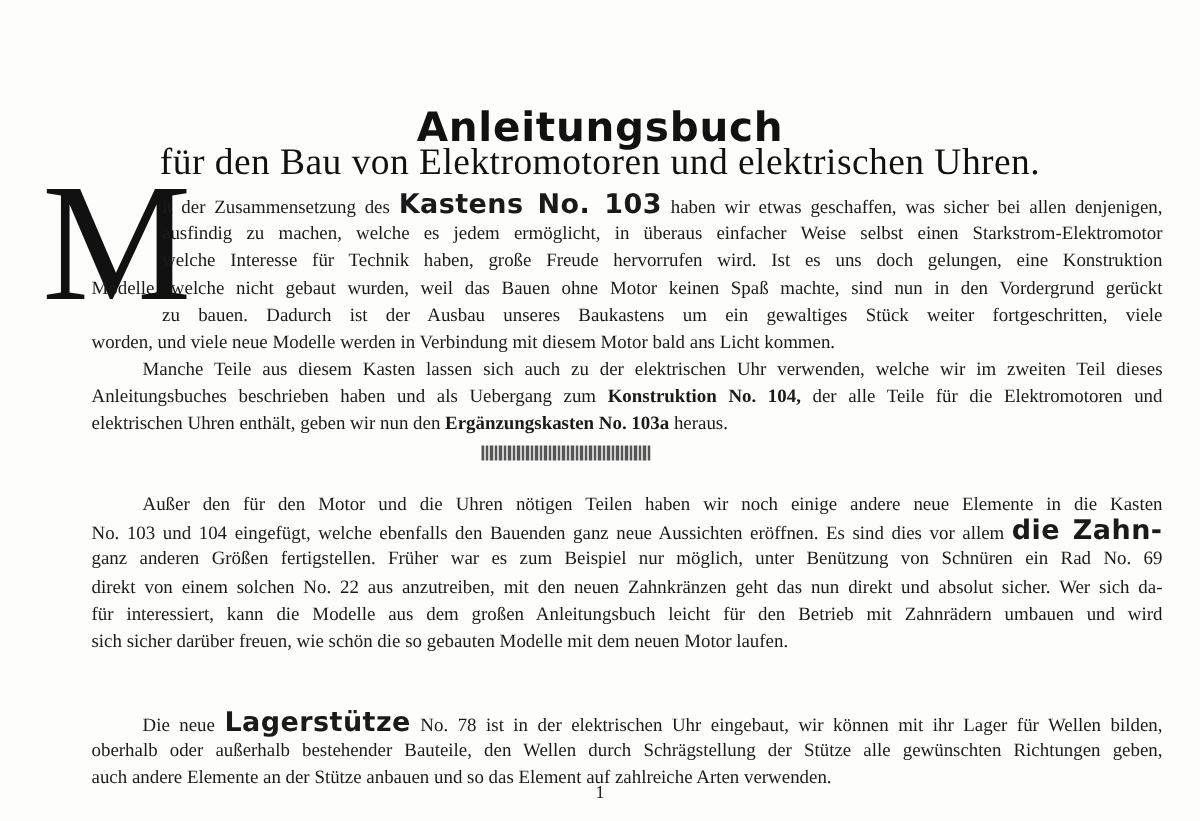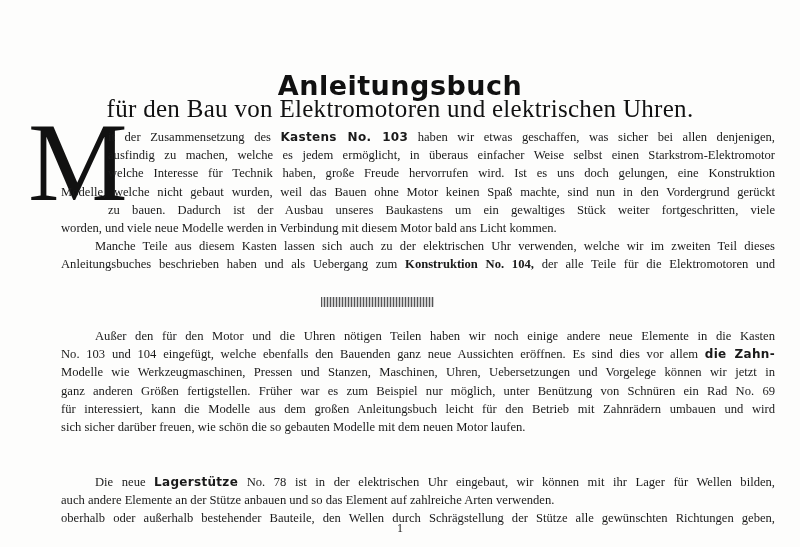--- a/index.html
+++ b/index.html
@@ -23,21 +23,21 @@
   }
   .text {
     position: absolute; left: 61px; width: 714px; font-family: "Liberation Serif", serif;
     font-size: 12.6px; line-height: 18.2px; text-align: justify; color: #1a1a1a;
   }
   .line { display: block; height: 18.2px; white-space: nowrap; text-align: justify; text-align-last: justify; }
   .line.last { text-align-last: left; }
   .indent { padding-left: 34px; }
   .capline { padding-left: 47px; }
   .bold { font-weight: bold; }
-  .grot { font-family: "DejaVu Sans", sans-serif; font-weight: bold; font-size: 12px; letter-spacing: 0.3px; }
+  .grot { font-family: "DejaVu Sans", sans-serif; font-weight: bold; font-size: 18px; letter-spacing: 0.3px; }
   .divider {
     position: absolute; left: 321px; top: 297px; width: 113px; height: 10px;
     background: repeating-linear-gradient(90deg, #555 0px, #555 1.4px, #cfcfcf 1.4px, #cfcfcf 3px);
   }
   .pagenum {
     position: absolute; top: 521px; left: 0; width: 800px; text-align: center;
     font-family: "Liberation Serif", serif; font-size: 12px; color: #222;
   }
 </style>
 </head>
@@ -54,33 +54,34 @@
     <span class="line capline">ausfindig zu machen, welche es jedem ermöglicht, in überaus einfacher Weise selbst einen Starkstrom-Elektromotor</span>
     <span class="line capline">welche Interesse für Technik haben, große Freude hervorrufen wird.  Ist es uns doch gelungen, eine Konstruktion</span>
     <span class="line">Modelle, welche nicht gebaut wurden, weil das Bauen ohne Motor keinen Spaß machte, sind nun in den Vordergrund gerückt</span>
     <span class="line capline">zu bauen.  Dadurch ist der Ausbau unseres Baukastens um ein gewaltiges Stück weiter fortgeschritten, viele</span>
     <span class="line last">worden, und viele neue Modelle werden in Verbindung mit diesem Motor bald ans Licht kommen.</span>
   </div>
 
   <div class="text" style="top:237px;">
     <span class="line indent">Manche Teile aus diesem Kasten lassen sich auch zu der elektrischen Uhr verwenden, welche wir im zweiten Teil dieses</span>
     <span class="line"><span>Anleitungsbuches beschrieben haben und als Uebergang zum </span><span class="bold">Konstruktion No. 104,</span><span> der alle Teile für die Elektromotoren und</span></span>
+    <span class="line last"><span>elektrischen Uhren enthält, geben wir nun den </span><span class="bold">Ergänzungskasten No. 103a</span><span> heraus.</span></span>
   </div>
 
   <div class="divider"></div>
 
   <div class="text" style="top:327px;">
     <span class="line indent">Außer den für den Motor und die Uhren nötigen Teilen haben wir noch einige andere neue Elemente in die Kasten</span>
     <span class="line"><span>No. 103 und 104 eingefügt, welche ebenfalls den Bauenden ganz neue Aussichten eröffnen.  Es sind dies vor allem </span><span class="grot">die Zahn-</span></span>
-    <span class="line">Modelle wie Werkzeugmaschinen, Pressen und Stanzen, Maschinen, Uhren, Uebersetzungen und Vorgelege können wir jetzt in</span>
     <span class="line">ganz anderen Größen fertigstellen.  Früher war es zum Beispiel nur möglich, unter Benützung von Schnüren ein Rad No. 69</span>
+    <span class="line">direkt von einem solchen No. 22 aus anzutreiben, mit den neuen Zahnkränzen geht das nun direkt und absolut sicher.  Wer sich da-</span>
     <span class="line">für interessiert, kann die Modelle aus dem großen Anleitungsbuch leicht für den Betrieb mit Zahnrädern umbauen und wird</span>
     <span class="line last">sich sicher darüber freuen, wie schön die so gebauten Modelle mit dem neuen Motor laufen.</span>
   </div>
 
   <div class="text" style="top:473px;">
     <span class="line indent"><span>Die neue </span><span class="grot">Lagerstütze</span><span> No. 78 ist in der elektrischen Uhr eingebaut, wir können mit ihr Lager für Wellen bilden,</span></span>
+    <span class="line">oberhalb oder außerhalb bestehender Bauteile, den Wellen durch Schrägstellung der Stütze alle gewünschten Richtungen geben,</span>
     <span class="line last">auch andere Elemente an der Stütze anbauen und so das Element auf zahlreiche Arten verwenden.</span>
-    <span class="line">oberhalb oder außerhalb bestehender Bauteile, den Wellen durch Schrägstellung der Stütze alle gewünschten Richtungen geben,</span>
   </div>
 
   <div class="pagenum">1</div>
 </div>
 
 </body></html>

